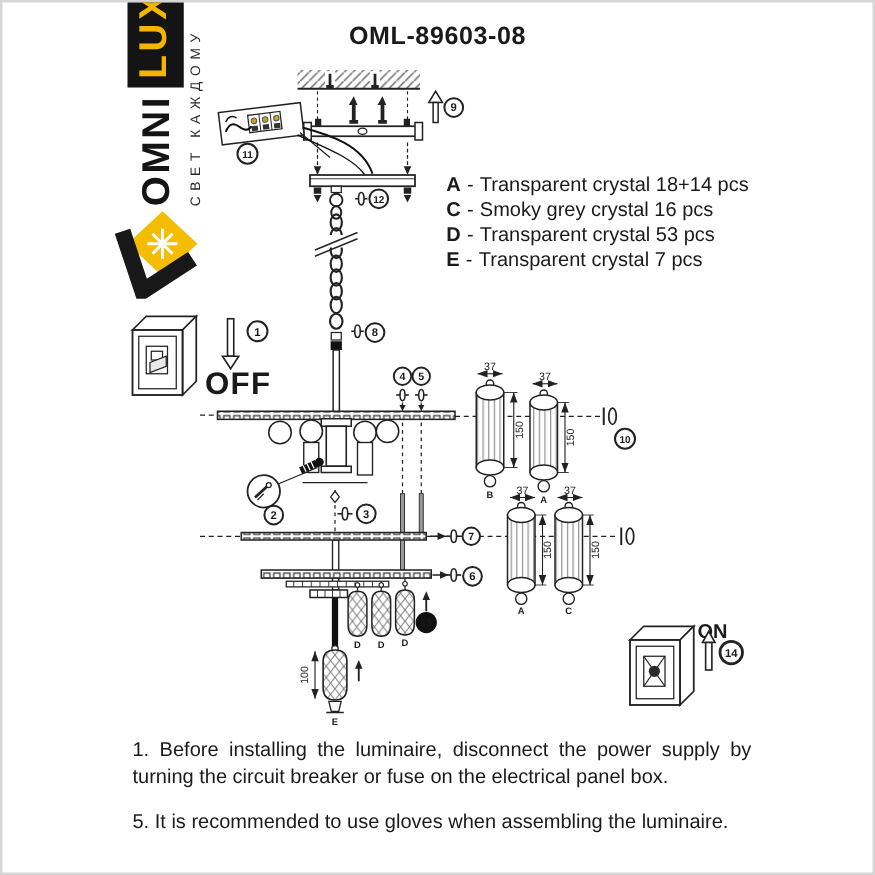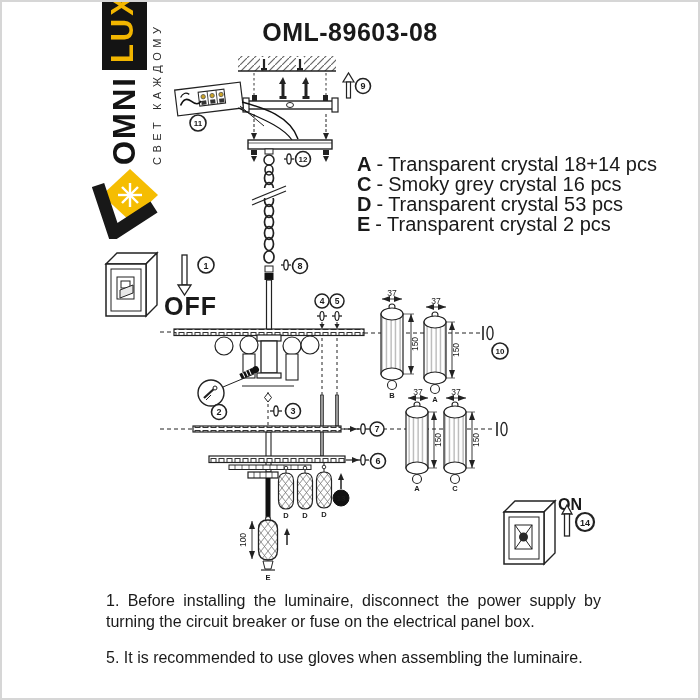--- a/index.html
+++ b/index.html
@@ -4,38 +4,38 @@
 <style>
   html,body{margin:0;padding:0;background:#fff;}
   .page{
     position:relative;width:700px;height:700px;background:#fff;
     border:2px solid #d6d6d6;box-sizing:border-box;overflow:hidden;
     font-family:"Liberation Sans",sans-serif;color:#1a1a1a;
   }
   svg text{font-family:"Liberation Sans",sans-serif;fill:#1a1a1a;}
   .title{
     position:absolute;top:16px;left:0;width:100%;text-align:center;
-    font-size:25px;font-weight:bold;letter-spacing:.5px;margin:0;
+    font-size:20px;font-weight:bold;letter-spacing:.5px;margin:0;
   }
   
   .logo-rot{
     position:absolute;left:100px;top:163px;width:160px;
     transform:rotate(-90deg);transform-origin:top left;
     display:flex;align-items:center;gap:6px;white-space:nowrap;
   }
   .omni{font-size:31px;font-weight:bold;letter-spacing:2px;color:#141414;}
   .lux-box{background:#141414;padding:3px 7px 6px 7px;display:inline-block;}
   .lux{font-size:31px;font-weight:bold;letter-spacing:3px;color:#f2b600;}
   .tagline-rot{
     position:absolute;left:149px;top:163px;width:160px;
     transform:rotate(-90deg);transform-origin:top left;
     font-size:11px;letter-spacing:4.5px;color:#2b2b2b;white-space:nowrap;
   }
   .diamond{position:absolute;left:90px;top:161px;}
-  .parts{position:absolute;left:355px;top:152px;font-size:20px;line-height:20px;}
+  .parts{position:absolute;left:355px;top:137px;font-size:16px;line-height:20px;}
   .part-row b{font-weight:bold;}
   .part-row .sep{padding:0 5px;}
   .instructions{
     position:absolute;left:88px;top:573px;width:527px;
     font-size:16px;line-height:20.5px;text-align:justify;
   }
   .instructions p{margin:16px;}
 </style>
 </head>
 <body>
@@ -420,21 +420,21 @@
     <div class="part-row">
       <b>A</b><span class="sep">-</span><span>Transparent crystal 18+14 pcs</span>
     </div>
     <div class="part-row">
       <b>C</b><span class="sep">-</span><span>Smoky grey crystal 16 pcs</span>
     </div>
     <div class="part-row">
       <b>D</b><span class="sep">-</span><span>Transparent crystal 53 pcs</span>
     </div>
     <div class="part-row">
-      <b>E</b><span class="sep">-</span><span>Transparent crystal 2 pcs</span>
+      <b>E</b><span class="sep">-</span><span>Transparent crystal 7 pcs</span>
     </div>
   </div>
 
   <div class="instructions">
     <p>1. Before installing the luminaire, disconnect the power supply by turning the circuit breaker or fuse on the electrical panel box.</p>
     <p>5. It is recommended to use gloves when assembling the luminaire.</p>
   </div>
 
 </div>
 

